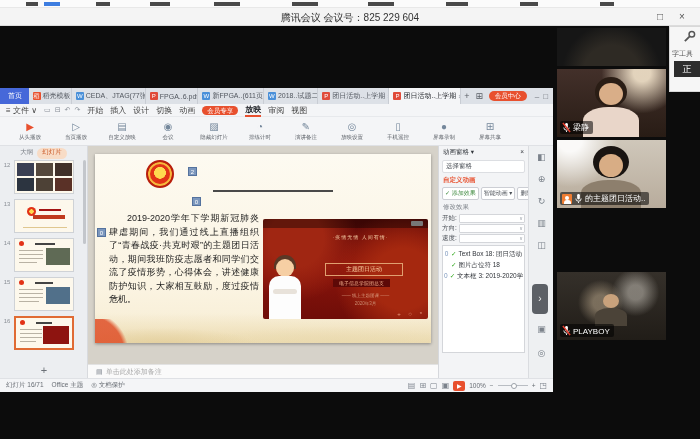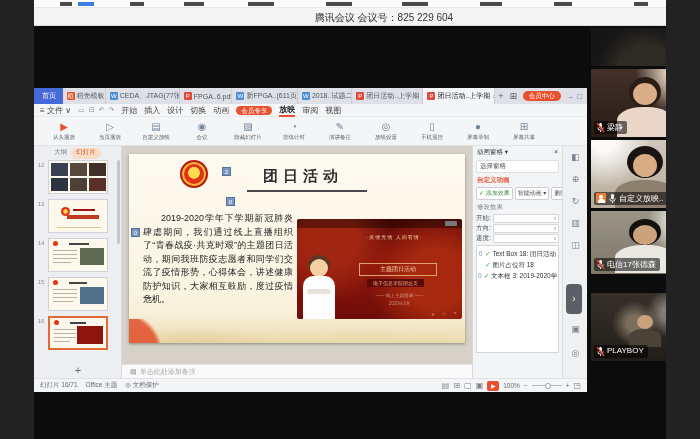--- a/index.html
+++ b/index.html
@@ -1,18 +1,18 @@
 <!DOCTYPE html>
 <html><head>
 <meta charset="utf-8">
 <style>
   * { margin:0; padding:0; box-sizing:border-box; }
   html,body { background:#222; }
   body { font-family:"Liberation Sans","DejaVu Sans",sans-serif; }
-  .screen { position:relative; width:632px; height:439px; overflow:hidden; background:#0b0b0b; margin:0 auto; }
+  .screen { position:relative; width:700px; height:439px; overflow:hidden; background:#0b0b0b; margin:0 auto; }
 
   
   .top-strip { position:absolute; left:0; top:0; width:700px; height:8px; background:#fbfbfb; border-bottom:1px solid #e8e8e8; }
   .top-strip i { position:absolute; top:2px; height:4px; background:#4a4a4a; display:block; }
   .top-strip i.blue { background:#3d7de0; }
 
   
   .titlebar { position:absolute; left:0; top:8px; width:700px; height:18px; background:#f4f4f4; border-bottom:1px solid #dcdcdc; }
   .titlebar .title { position:absolute; left:0; right:0; top:3px; text-align:center; font-size:10px; color:#333; }
   .winbtn { position:absolute; top:2px; width:16px; height:14px; text-align:center; font-size:10px; line-height:14px; color:#555; cursor:default; }
@@ -126,21 +126,21 @@
   .sb-right .vi { font-size:8px; color:#7b828b; }
   .play-btn { width:12px; height:10px; background:#e8502e; border-radius:2px; color:#fff; font-size:6px; text-align:center; line-height:10px; }
   .zoom-track { width:30px; height:1px; background:#b9bdc3; position:relative; }
   .zoom-knob { position:absolute; left:13px; top:-2.5px; width:6px; height:6px; border-radius:50%; background:#fff; border:1px solid #9aa0a8; }
 
   
   .tile { position:absolute; left:557px; width:109px; background:#161616; overflow:hidden; }
   .tile .glow { position:absolute; inset:0; }
   .head { position:absolute; border-radius:50%; }
   .torso { position:absolute; border-radius:45% 45% 0 0; }
-  .vlabel { position:absolute; left:3px; bottom:3px; display:flex; align-items:flex-start; gap:2px; background:rgba(0,0,0,.55); border-radius:2px; padding:1px 4px 1px 2px; color:#fff; font-size:8px; white-space:nowrap; max-width:100px; overflow:hidden; }
+  .vlabel { position:absolute; left:3px; bottom:3px; display:flex; align-items:flex-end; gap:2px; background:rgba(0,0,0,.55); border-radius:2px; padding:1px 4px 1px 2px; color:#fff; font-size:8px; white-space:nowrap; max-width:100px; overflow:hidden; }
   .sigbars { position:absolute; right:4px; bottom:5px; display:flex; align-items:flex-end; gap:1px; }
   .sigbars i { display:block; width:2px; background:#ef8432; }
   .tile.active { outline:2px solid #2fae3f; outline-offset:-2px; }
   .avbadge { width:10px; height:10px; background:#ef7d32; border-radius:1px; position:relative; flex:0 0 auto; }
   .avbadge .ah { position:absolute; left:3px; top:1.5px; width:4px; height:4px; border-radius:50%; background:#fff; }
   .avbadge .ab { position:absolute; left:1.5px; top:6px; width:7px; height:3.5px; border-radius:3px 3px 0 0; background:#fff; }
 
   
   .ime { position:absolute; left:669px; top:0; width:31px; height:66px; background:#f6f6f6; border:1px solid #d8d8d8; border-right:none; }
   .ime .wrench { position:absolute; right:4px; top:3px; }
@@ -349,21 +349,20 @@
           </div>
           <span class="lscroll"></span>
           <div class="plus-row">+</div>
         </div>
 
         <div class="sarea">
           <div class="slide">
             <div class="deco-band"></div>
             <div class="deco-red"></div>
             <div class="emblem" style="left:51px;top:6px"></div>
-            <div class="slide-title" style="left:134px;top:13px">团日活动</div>
             <div class="title-rule" style="left:118px;top:36px;width:120px"></div>
             <div class="anim-badge" style="left:93px;top:13px">2</div>
             <div class="anim-badge" style="left:97px;top:43px">0</div>
             <div class="anim-badge" style="left:2px;top:74px">0</div>
             <div class="para" style="left:14px;top:58px;width:150px">2019-2020学年下学期新冠肺炎肆虐期间，我们通过线上直播组织了“青春战疫·共克时艰”的主题团日活动，期间我班防疫志愿者和同学们交流了疫情形势，心得体会，讲述健康防护知识，大家相互鼓励，度过疫情危机。</div>
 
             <div class="vid">
               <div class="vid-top">
                   <i></i>
                 </div>
@@ -494,47 +493,26 @@
       <div class="vlabel">
         <span class="avbadge">
             <span class="ah"></span>
             <span class="ab"></span>
           </span>
         <svg width="9" height="11" viewBox="0 0 10 12">
             <rect x="3.5" y="1" width="3" height="6" rx="1.5" fill="#fff"></rect>
             <path d="M2 6a3 3 0 0 0 6 0" stroke="#fff" fill="none" stroke-width="1"></path>
             <line x1="5" y1="9.5" x2="5" y2="11" stroke="#fff" stroke-width="1"></line>
           </svg>
-        <span>自定义放映..</span>
+        <span>的主题团日活动..</span>
       </div>
     </div>
 
-    <div class="tile" style="top:185px;height:63px">
-      <div class="glow" style="background:linear-gradient(180deg,#9a9487,#7e7768);"></div>
-      <div class="glow" style="background:radial-gradient(circle at 85% 18%, rgba(236,236,230,.9) 0 12%, rgba(236,236,230,0) 34%)"></div>
-      <div class="head" style="left:38px;top:8px;width:32px;height:26px;background:#14100d"></div>
-      <div class="head" style="left:42px;top:14px;width:24px;height:20px;background:#caa27c"></div>
-      <div class="torso" style="left:24px;top:34px;width:60px;height:28px;background:#e8e7e2"></div>
-      <div class="vlabel">
-        <svg width="9" height="11" viewBox="0 0 10 12">
-            <rect x="3.5" y="1" width="3" height="6" rx="1.5" fill="#fff"></rect>
-            <path d="M2 6a3 3 0 0 0 6 0" stroke="#fff" fill="none" stroke-width="1"></path>
-            <line x1="5" y1="9.5" x2="5" y2="11" stroke="#fff" stroke-width="1"></line>
-            <line x1="1" y1="1" x2="9" y2="11" stroke="#e43b2c" stroke-width="1.6"></line>
-          </svg>
-        <span>电信17张德森</span>
-      </div>
-      <span class="sigbars">
-          <i style="height:3px"></i>
-          <i style="height:5px"></i>
-          <i style="height:7px"></i>
-        </span>
-    </div>
-
-    <div class="tile" style="top:267px;height:68px">
+
+    <div class="tile" style="top:246px;height:68px">
       <div class="glow" style="background:linear-gradient(180deg,#35302a,#211d18);"></div>
       <div class="glow" style="background:radial-gradient(circle at 40% 45%, rgba(200,180,150,.5) 0 10%, rgba(200,180,150,0) 30%), radial-gradient(circle at 72% 30%, rgba(230,225,215,.45) 0 8%, rgba(230,225,215,0) 26%)"></div>
       <div class="head" style="left:46px;top:22px;width:16px;height:14px;background:#c9a27c"></div>
       <div class="torso" style="left:38px;top:36px;width:32px;height:18px;background:#4b4338"></div>
       <div class="vlabel">
         <svg width="9" height="11" viewBox="0 0 10 12">
             <rect x="3.5" y="1" width="3" height="6" rx="1.5" fill="#fff"></rect>
             <path d="M2 6a3 3 0 0 0 6 0" stroke="#fff" fill="none" stroke-width="1"></path>
             <line x1="5" y1="9.5" x2="5" y2="11" stroke="#fff" stroke-width="1"></line>
             <line x1="1" y1="1" x2="9" y2="11" stroke="#e43b2c" stroke-width="1.6"></line>

